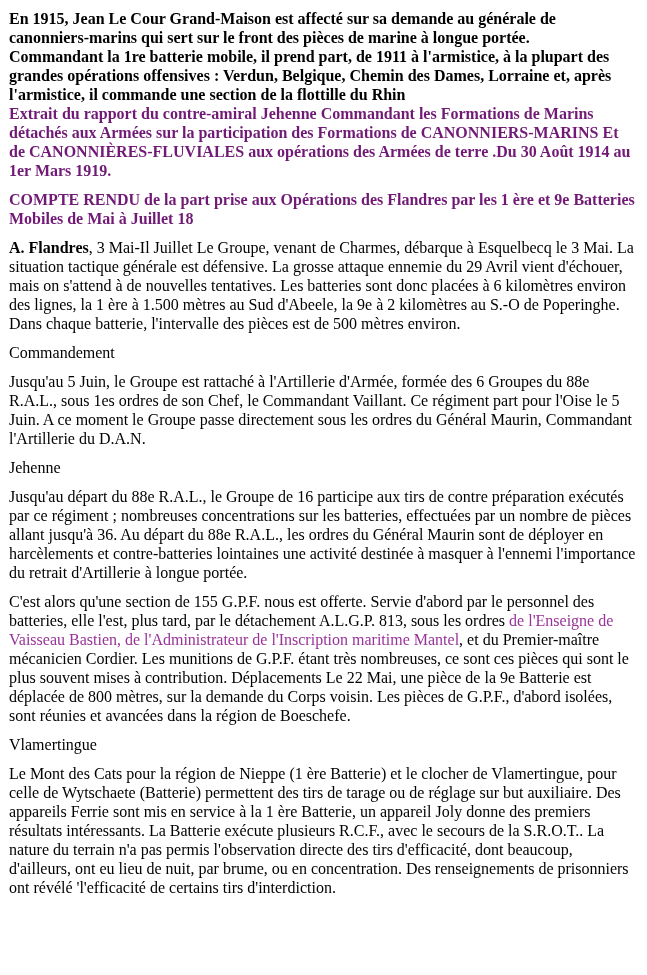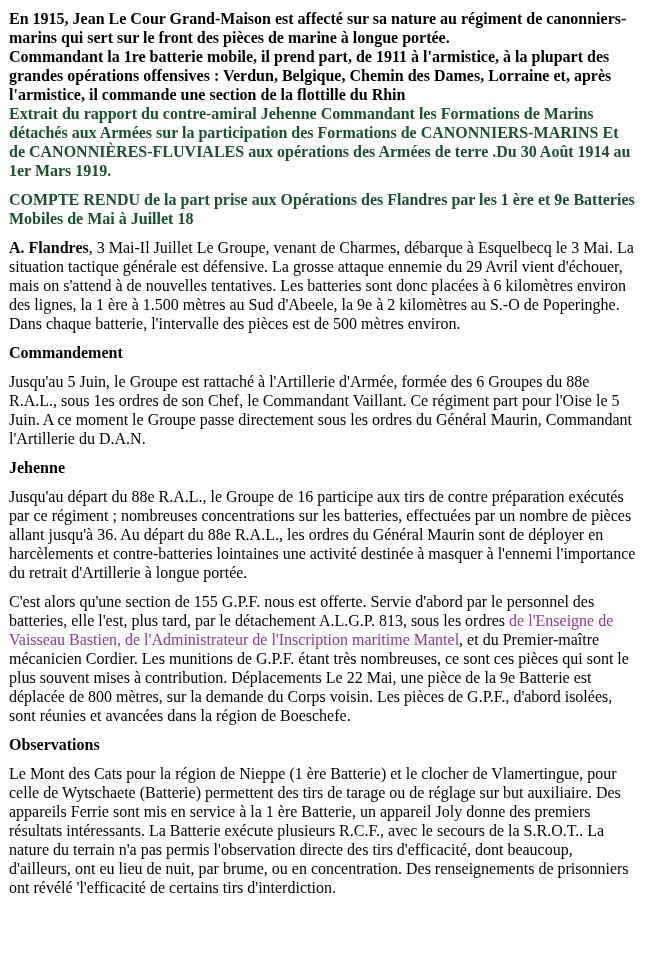--- a/index.html
+++ b/index.html
@@ -22,38 +22,38 @@
   p {
     margin: 0 0 10px 0;
   }
   p.tight {
     margin-bottom: 0;
   }
   .bold {
     font-weight: bold;
   }
   .blue {
-    color: #14532d;
+    color: #701a75;
   }
   .purple-link {
     color: #993399;
     text-decoration: none;
     cursor: pointer;
   }
   .heading {
-    font-weight: bold;
+    font-weight: normal;
   }
 </style>
 </head>
 <body>
 
 <div class="page">
 
   <p class="bold tight">
-    <span>En 1915, Jean Le Cour Grand-Maison est affecté sur sa nature au régiment de canonniers-marins qui sert sur le front des pièces de marine à longue portée.</span><br>
+    <span>En 1915, Jean Le Cour Grand-Maison est affecté sur sa demande au générale de canonniers-marins qui sert sur le front des pièces de marine à longue portée.</span><br>
     <span>Commandant la 1re batterie mobile, il prend part, de 1911 à l'armistice, à la plupart des grandes opérations offensives : Verdun, Belgique, Chemin des Dames, Lorraine et, après l'armistice, il commande une section de la flottille du Rhin</span>
   </p>
 
   <p class="bold blue">Extrait du rapport  du contre-amiral Jehenne Commandant les Formations de Marins détachés aux Armées sur la participation des Formations de CANONNIERS-MARINS Et de CANONNIÈRES-FLUVIALES aux opérations des Armées de terre .Du 30 Août 1914 au 1er Mars 1919.</p>
 
   <p class="bold blue">COMPTE RENDU  de la part prise aux Opérations des Flandres par les 1 ère et 9e Batteries Mobiles de Mai à Juillet 18</p>
 
   <p>
     <span class="bold">A. Flandres</span><span>, 3 Mai-Il Juillet Le Groupe, venant de Charmes, débarque à Esquelbecq le 3 Mai. La situation tactique générale est défensive. La grosse attaque ennemie du 29 Avril vient d'échouer, mais on s'attend à de nouvelles tentatives. Les batteries sont donc placées à 6 kilomètres environ des lignes, la 1 ère à 1.500 mètres au Sud d'Abeele, la 9e à 2 kilomètres au S.-O de Poperinghe. Dans chaque batterie, l'intervalle des pièces est de 500 mètres environ.</span>
   </p>
@@ -63,18 +63,18 @@
   <p>Jusqu'au 5 Juin, le Groupe est rattaché à l'Artillerie d'Armée, formée des 6 Groupes du 88e R.A.L., sous 1es ordres de son Chef, le Commandant Vaillant. Ce régiment part pour l'Oise le 5 Juin. A ce moment le Groupe passe directement sous les ordres du Général Maurin, Commandant l'Artillerie du D.A.N.</p>
 
   <p class="heading">Jehenne</p>
 
   <p>Jusqu'au départ du 88e R.A.L., le Groupe de 16 participe aux tirs de contre préparation exécutés par ce régiment ; nombreuses concentrations sur les batteries, effectuées par un nombre de pièces allant jusqu'à 36. Au départ du 88e R.A.L., les ordres du Général Maurin sont de déployer en harcèlements et contre-batteries lointaines une activité destinée à masquer à l'ennemi l'importance du retrait d'Artillerie à longue portée.</p>
 
   <p>
     <span>C'est alors qu'une section de 155 G.P.F. nous est offerte. Servie d'abord par le personnel des batteries, elle l'est, plus tard, par le détachement A.L.G.P. 813, sous les ordres </span><span class="purple-link">de l'Enseigne de Vaisseau Bastien, de l'Administrateur de l'Inscription maritime Mantel</span><span>, et du Premier-maître mécanicien Cordier. Les munitions de G.P.F. étant très nombreuses, ce sont ces pièces qui sont le plus souvent mises à contribution. Déplacements Le 22 Mai, une pièce de la 9e Batterie est déplacée de 800 mètres, sur la demande du Corps voisin. Les pièces de G.P.F., d'abord isolées, sont réunies et avancées dans la région de Boeschefe.</span>
   </p>
 
-  <p class="heading">Observations</p>
+  <p class="heading">Vlamertingue</p>
 
   <p>Le Mont des Cats pour la région de Nieppe (1 ère Batterie) et le clocher de Vlamertingue, pour celle de Wytschaete (Batterie) permettent des tirs de tarage ou de réglage sur but auxiliaire. Des appareils Ferrie sont mis en service à la 1 ère Batterie, un appareil Joly donne des premiers résultats intéressants. La Batterie exécute plusieurs R.C.F., avec le secours de la S.R.O.T.. La nature du terrain n'a pas permis l'observation directe des tirs d'efficacité, dont beaucoup, d'ailleurs, ont eu lieu de nuit, par brume, ou en concentration. Des renseignements de prisonniers ont révélé 'l'efficacité de certains tirs d'interdiction.</p>
 
 
 </div>
 
 </body></html>

